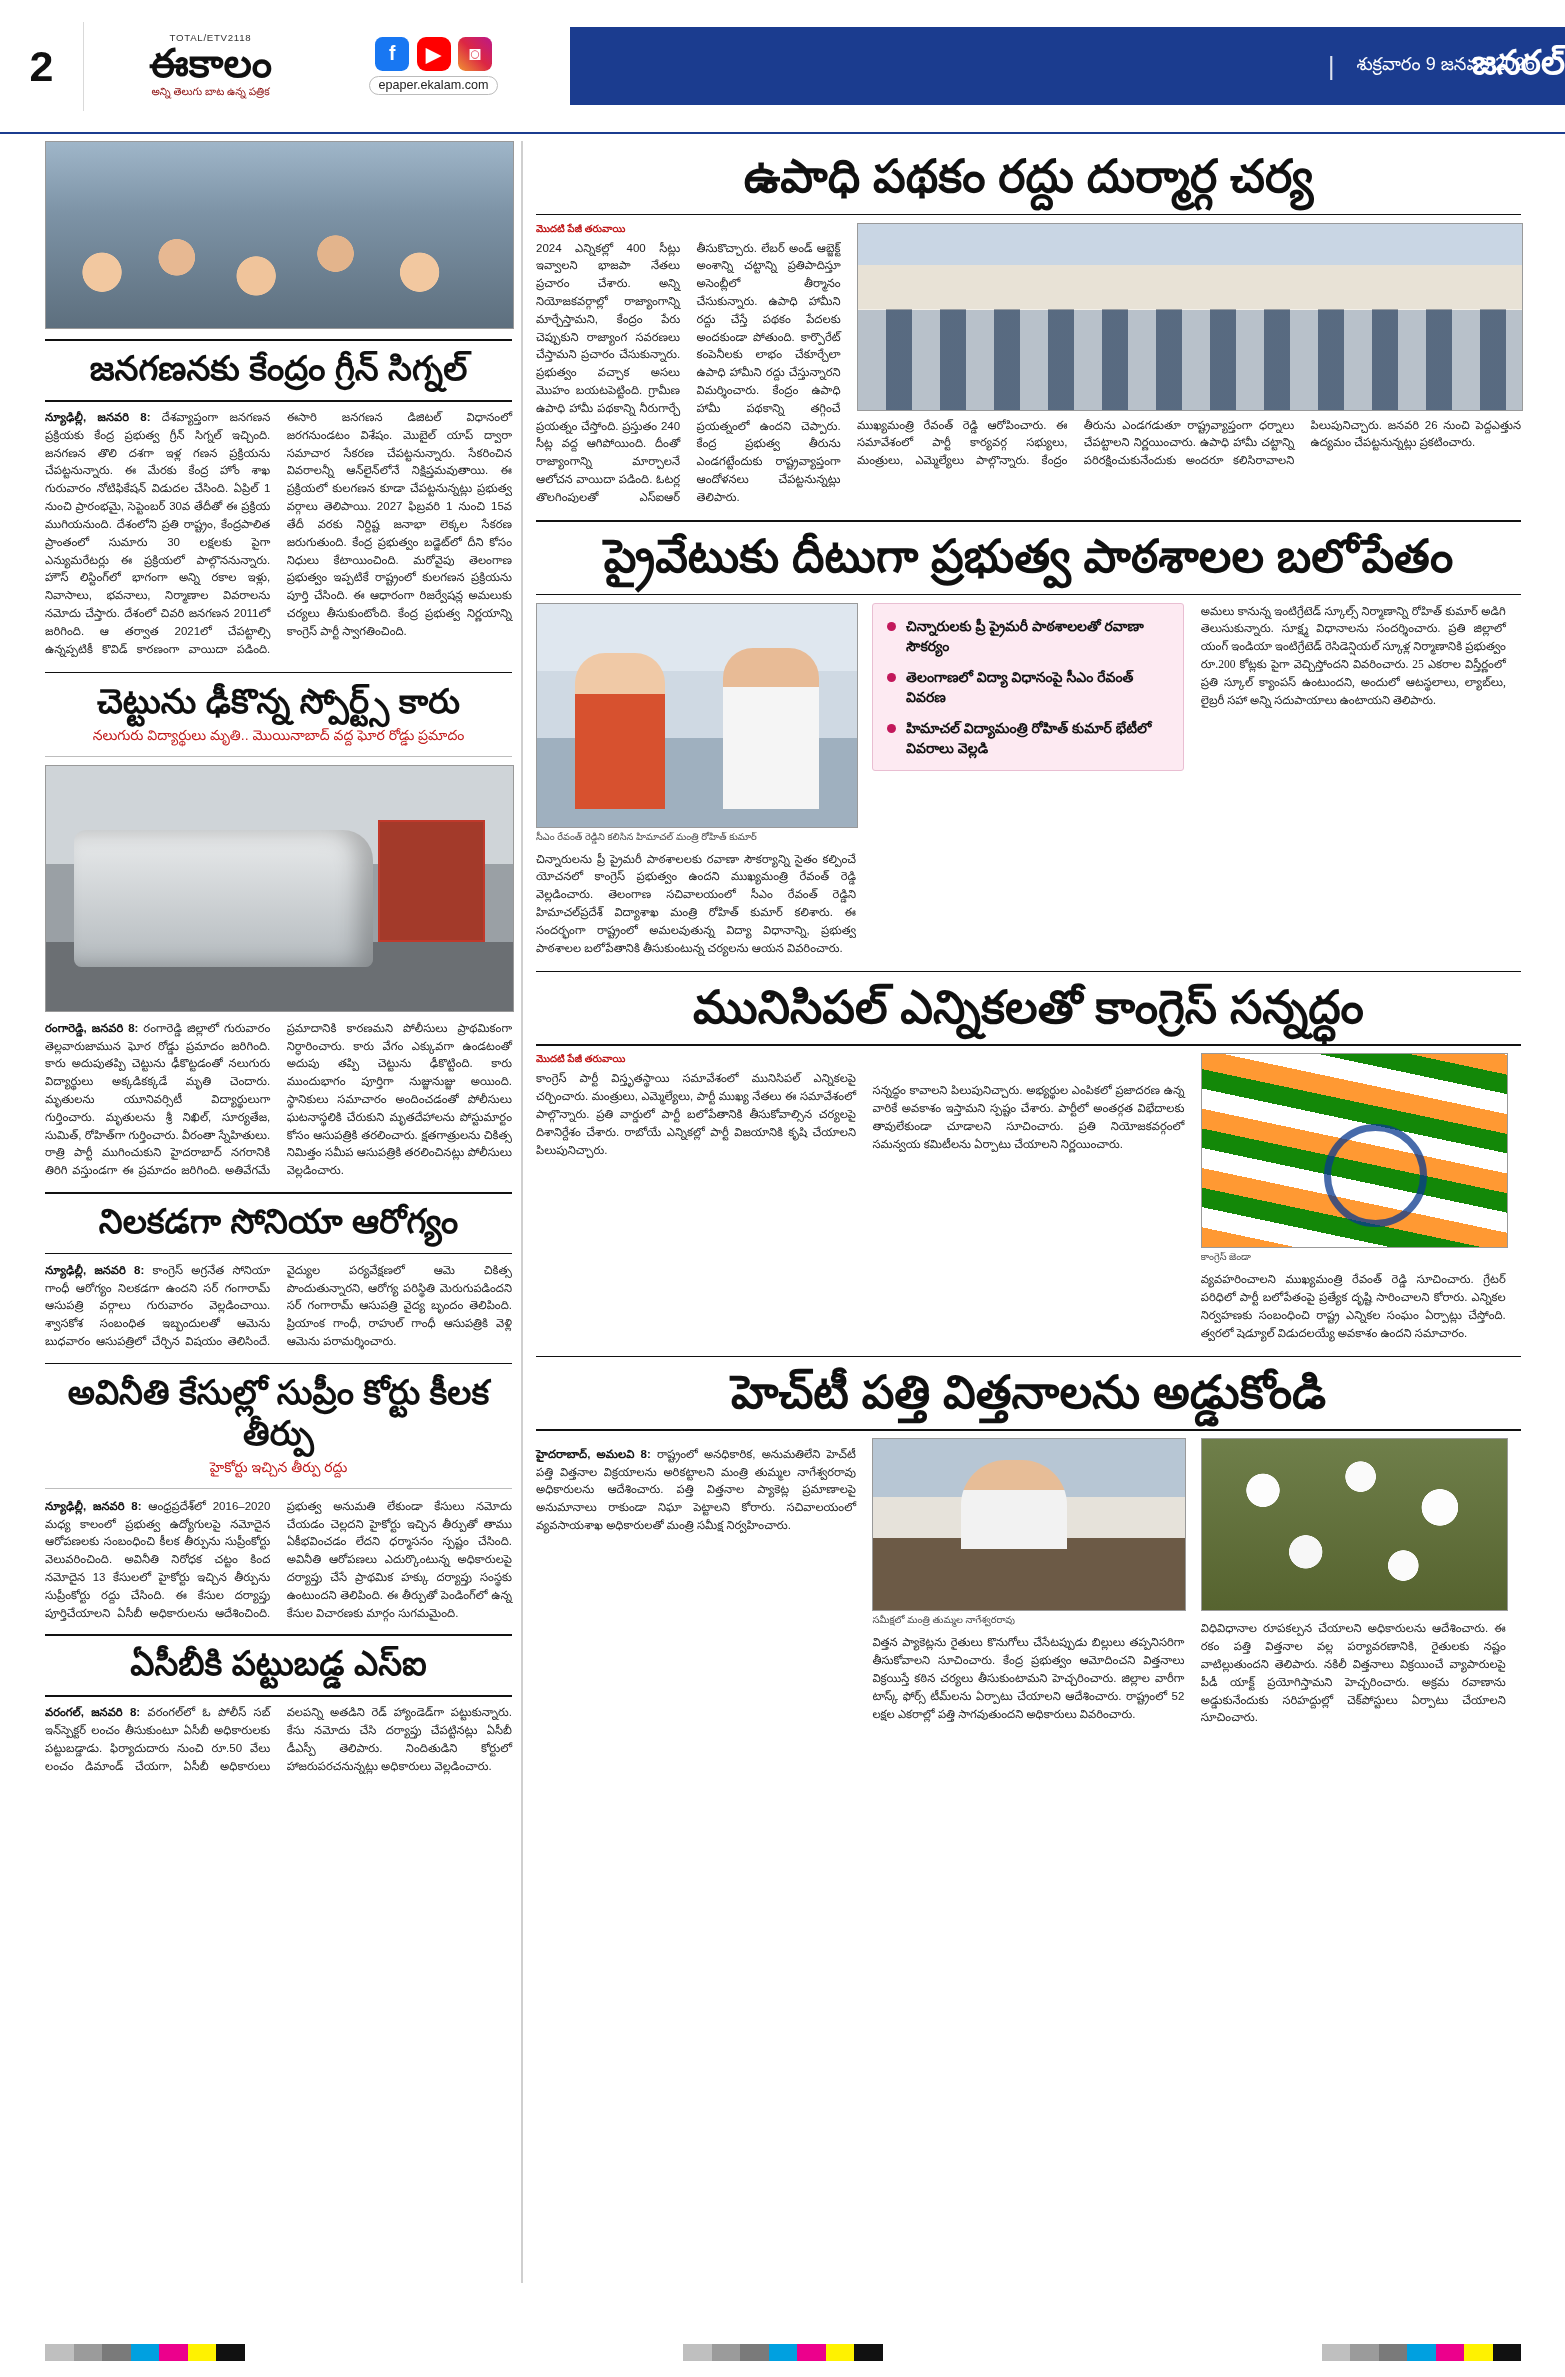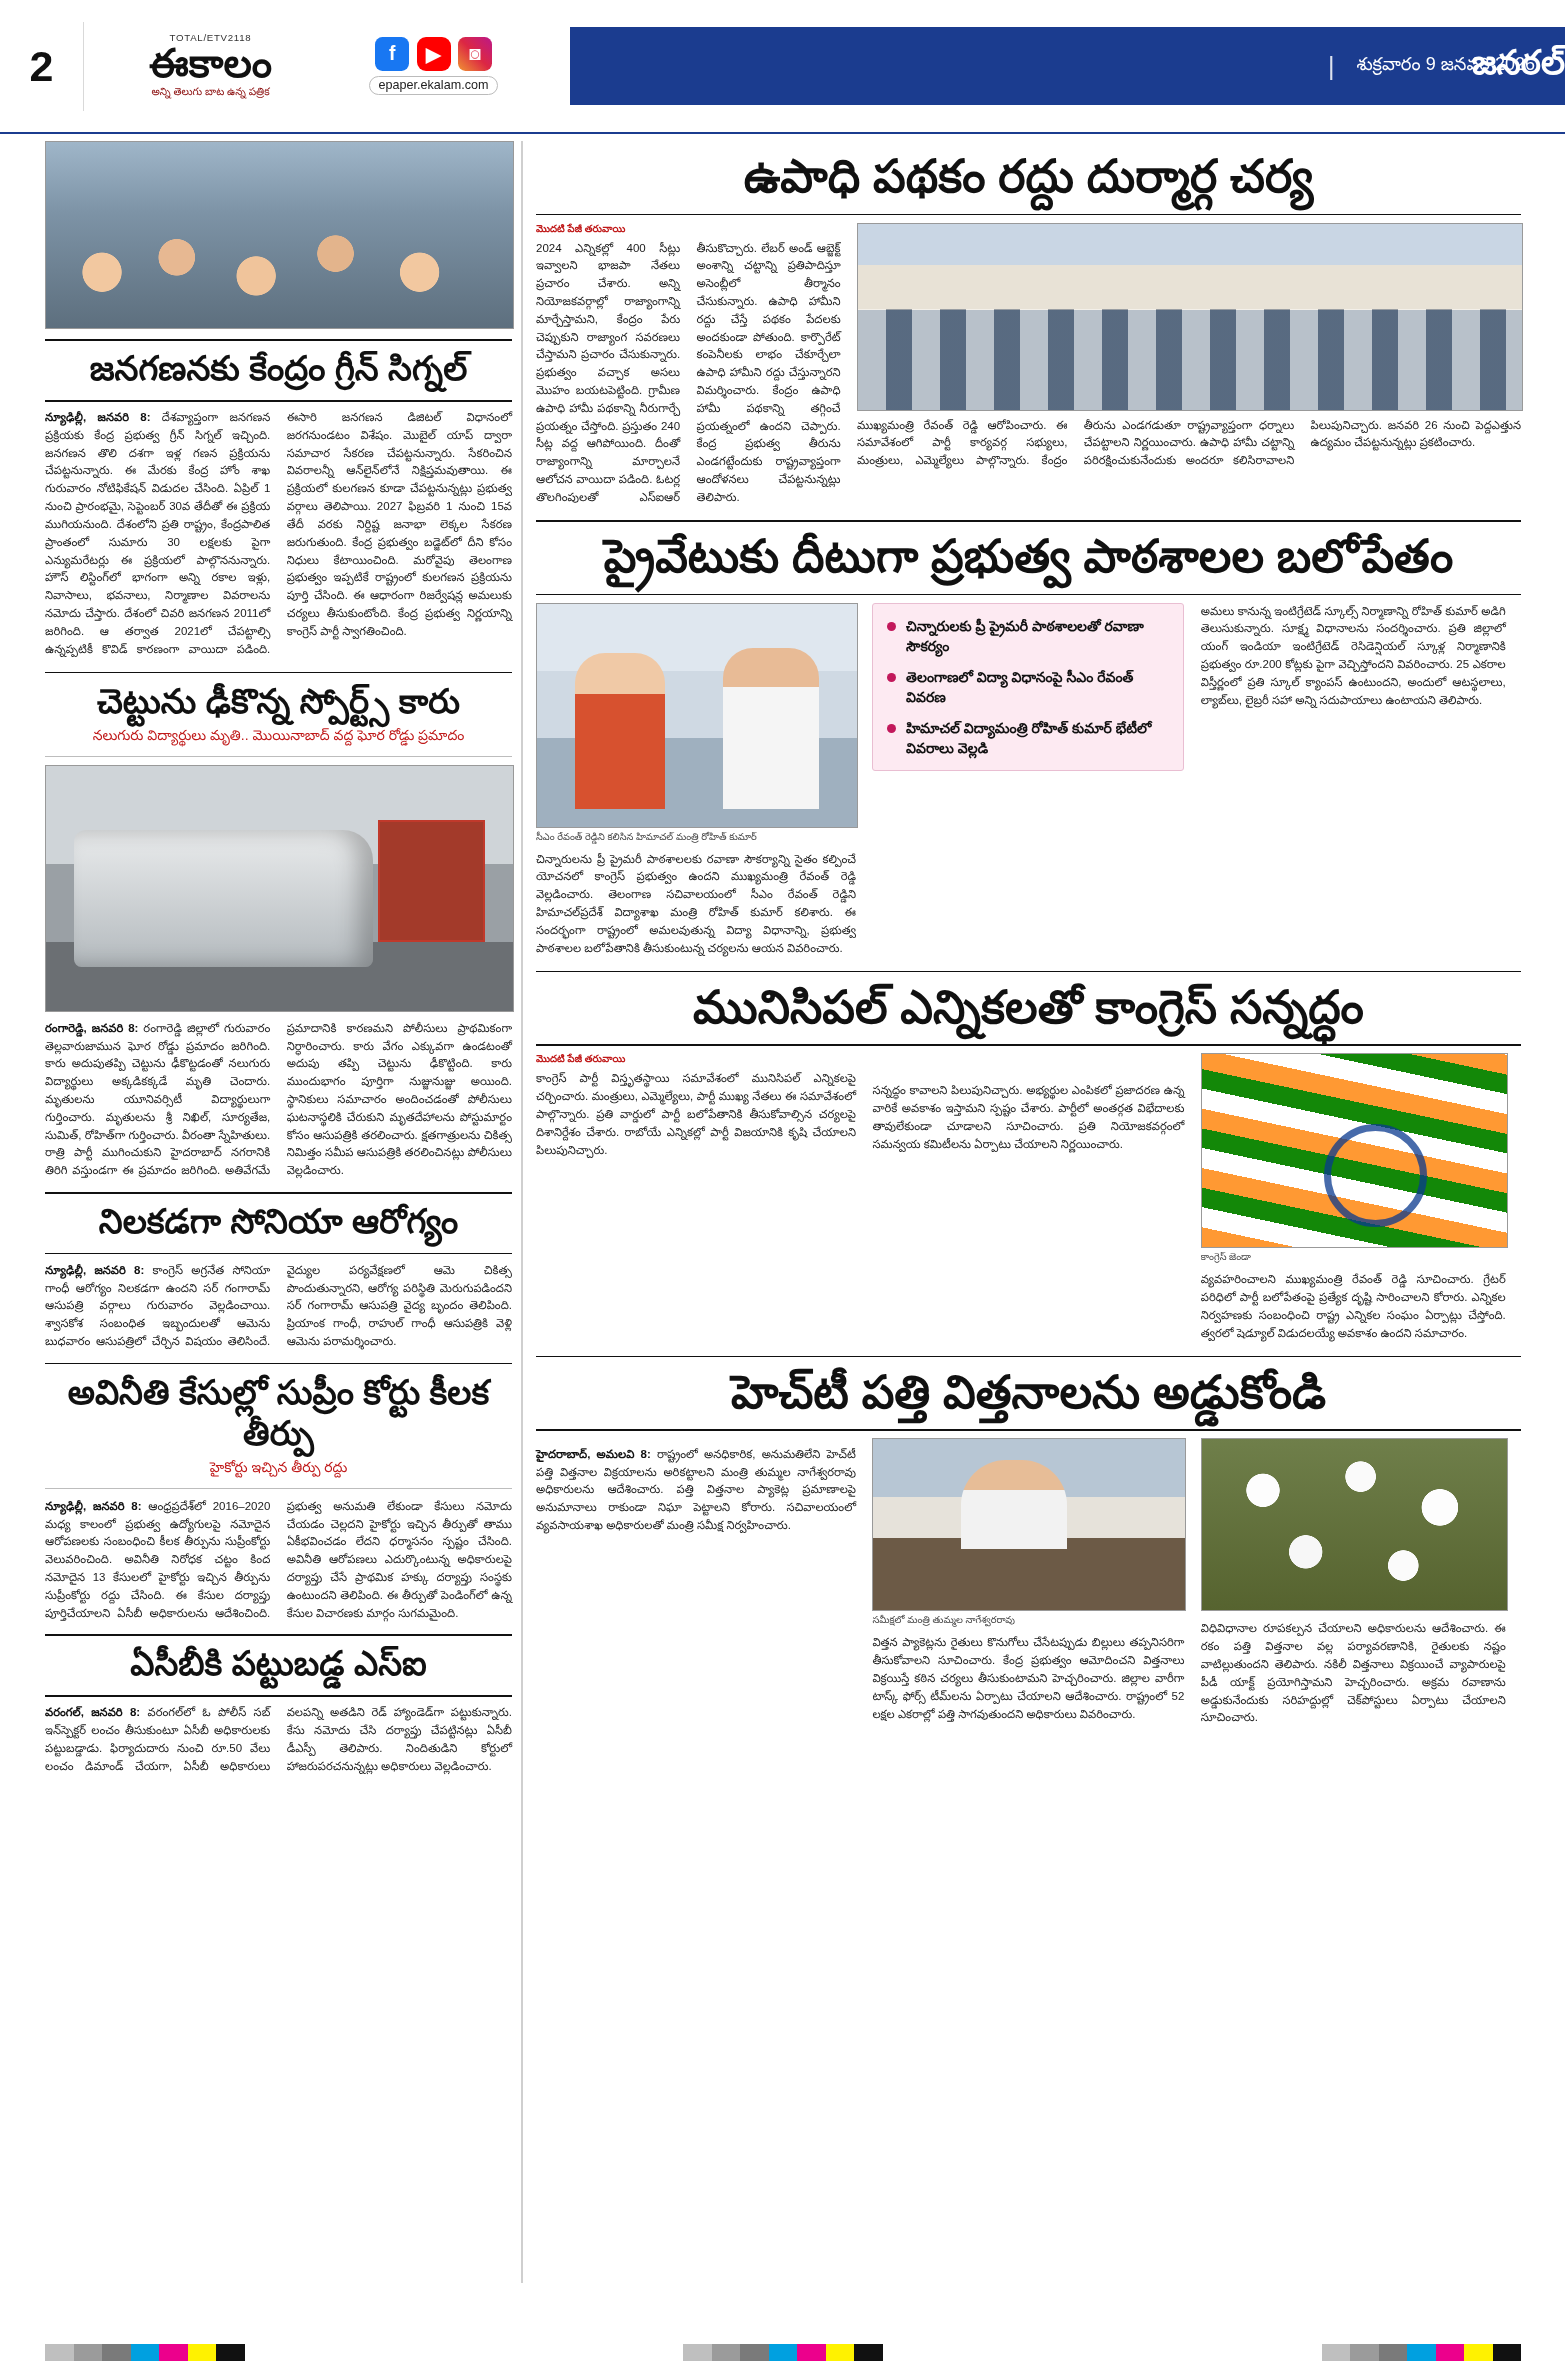--- a/index.html
+++ b/index.html
@@ -301,21 +301,21 @@
         </div>
         <div style="width:312px;">
           <div class="bulletbox">
             <ul>
               <li>చిన్నారులకు ప్రీ ప్రైమరీ పాఠశాలలతో రవాణా సౌకర్యం</li>
               <li>తెలంగాణలో విద్యా విధానంపై సీఎం రేవంత్ వివరణ</li>
               <li>హిమాచల్ విద్యామంత్రి రోహిత్ కుమార్ భేటీలో వివరాలు వెల్లడి</li>
             </ul>
           </div>
         </div>
-        <div style="width:305px;">
+        <div style="width:305px;font-family:Liberation Serif, serif;">
           <div class="body">అమలు కానున్న ఇంటిగ్రేటెడ్ స్కూల్స్ నిర్మాణాన్ని రోహిత్ కుమార్ అడిగి తెలుసుకున్నారు. సూక్ష్మ విధానాలను సందర్శించారు. ప్రతి జిల్లాలో యంగ్ ఇండియా ఇంటిగ్రేటెడ్ రెసిడెన్షియల్ స్కూళ్ల నిర్మాణానికి ప్రభుత్వం రూ.200 కోట్లకు పైగా వెచ్చిస్తోందని వివరించారు. 25 ఎకరాల విస్తీర్ణంలో ప్రతి స్కూల్ క్యాంపస్ ఉంటుందని, అందులో ఆటస్థలాలు, ల్యాబ్‌లు, లైబ్రరీ సహా అన్ని సదుపాయాలు ఉంటాయని తెలిపారు.</div>
         </div>
       </div>
 
       <div class="hrule" style="margin-top:13.4px;"></div>
       <div class="hl-big">మునిసిపల్ ఎన్నికలతో కాంగ్రెస్ సన్నద్ధం</div>
       <div class="hrule"></div>
 
       <div style="display:flex;gap:16.4px;margin-top:6px;">
         <div style="width:320px;">

